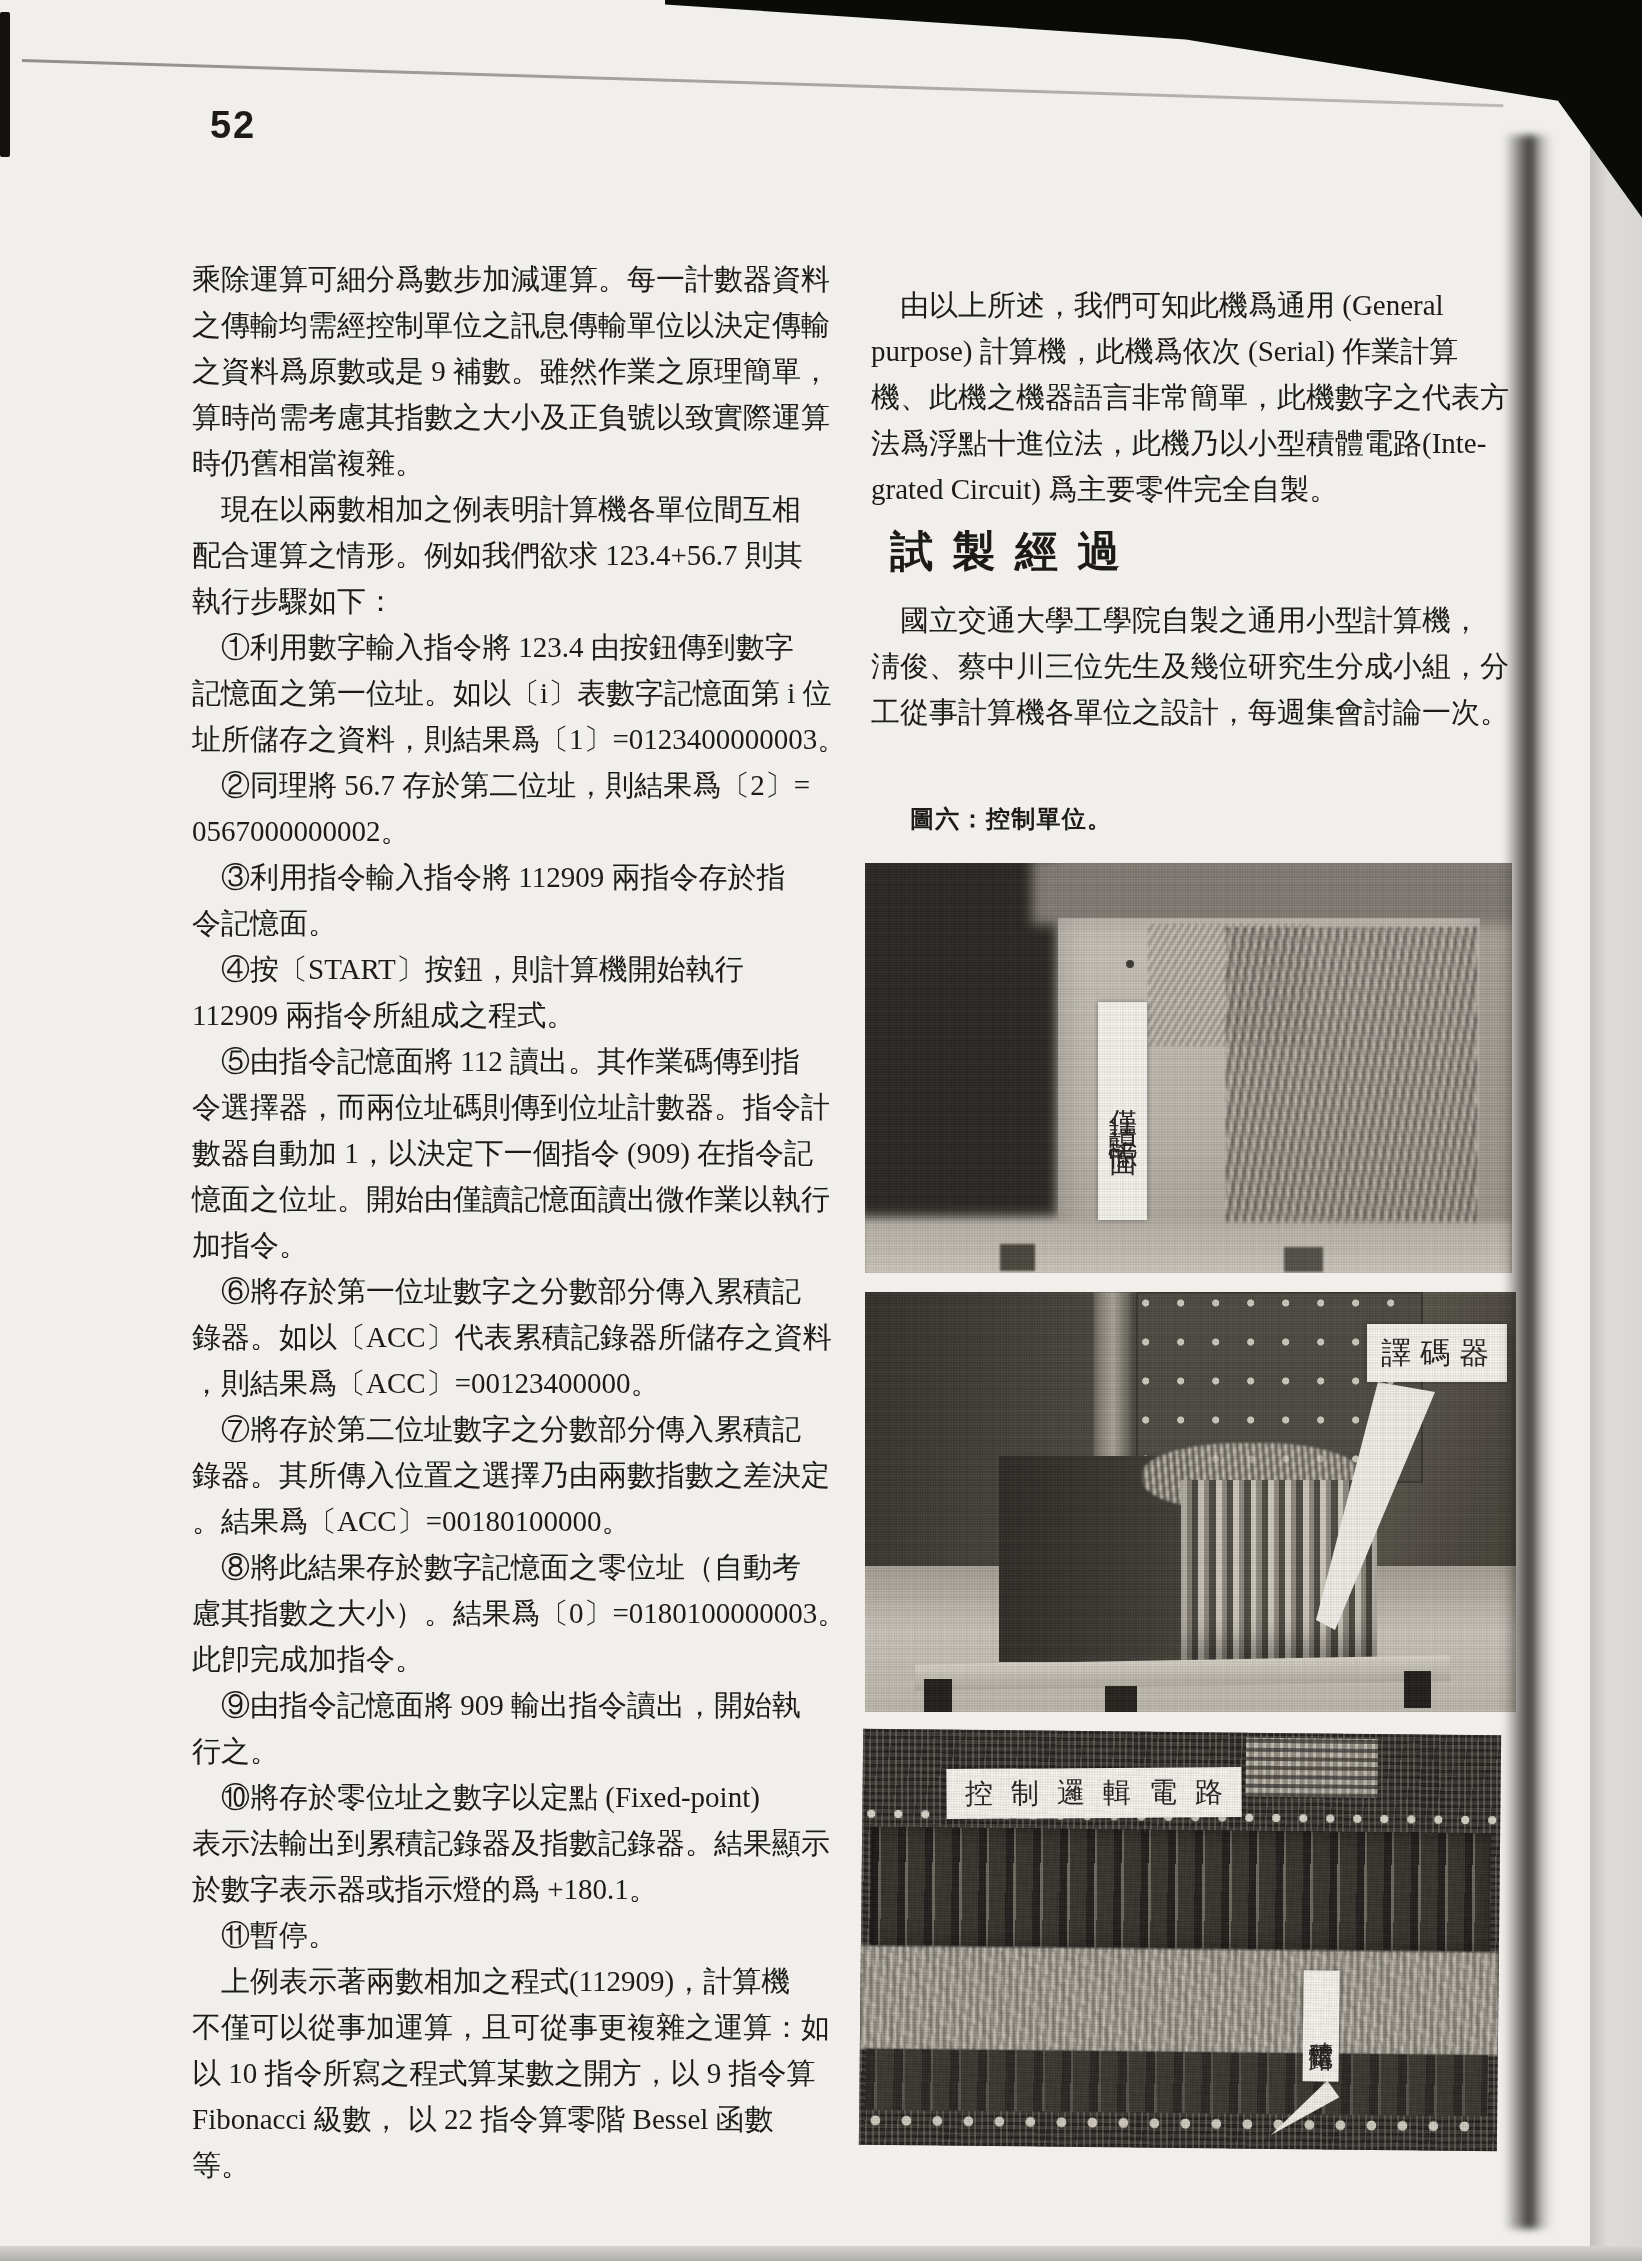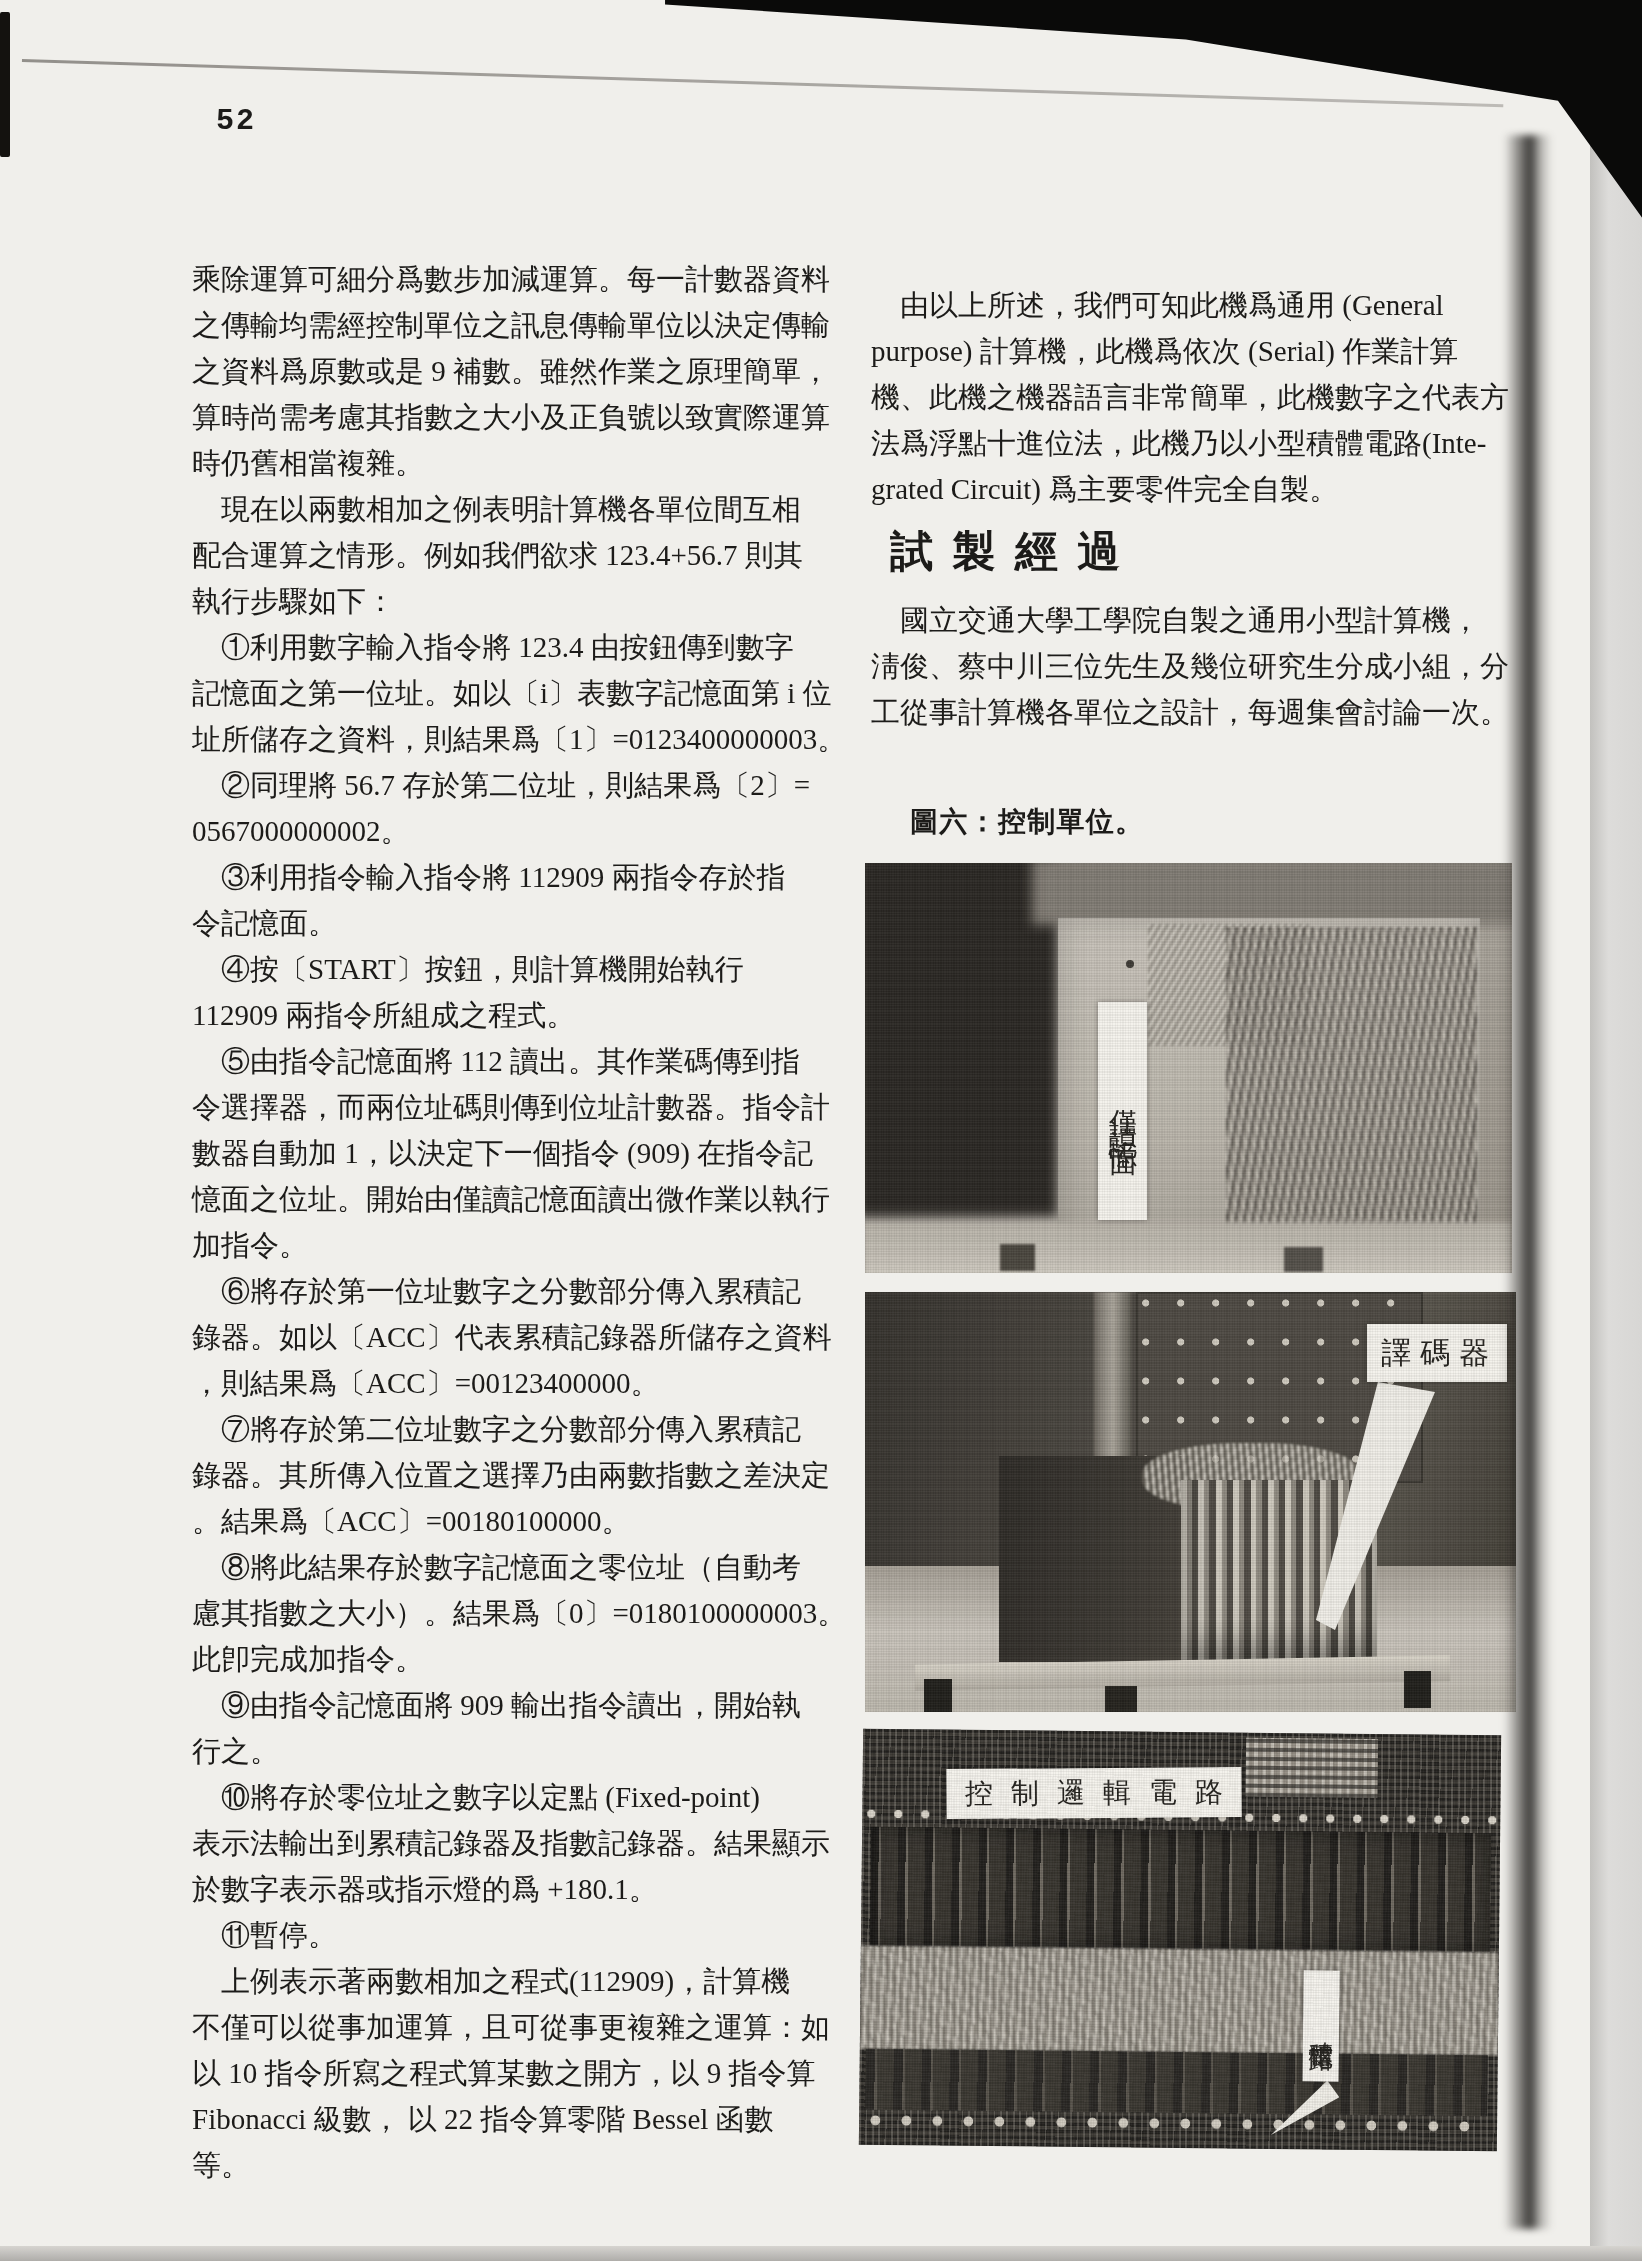--- a/index.html
+++ b/index.html
@@ -17,30 +17,30 @@
     transform:rotate(1.75deg);transform-origin:0 0;filter:blur(0.6px);z-index:8}
   .sliver{position:absolute;left:0;top:11.6px;width:9.7px;height:145px;background:#14120f;border-radius:1.9px;z-index:9}
   .gutter{position:absolute;left:1504px;top:135px;width:48px;height:2094px;z-index:7;
     background:linear-gradient(90deg,rgba(30,28,25,0) 0%,rgba(30,28,25,.6) 38%,rgba(18,17,15,.82) 55%,rgba(30,28,25,.28) 76%,rgba(30,28,25,0) 100%);
     filter:blur(3.9px)}
   .scan-strip{position:absolute;left:1590px;top:0;width:53px;height:2261px;z-index:6;
     background:linear-gradient(90deg,#c2c1be 0,#dddcda 35%,#d7d6d4 100%)}
   .bottom-strip{position:absolute;left:0;top:2246px;width:1643px;height:15.5px;z-index:6;
     background:linear-gradient(180deg,#d6d4d0,#acaaa7)}
   
-  .page-number{position:absolute;left:216px;top:104px;font-size:30px;font-weight:bold;
-    font-family:Liberation Mono, monospace;letter-spacing:1.9px}
+  .page-number{position:absolute;left:210px;top:104px;font-size:38px;font-weight:bold;
+    font-family:Liberation Sans, sans-serif;letter-spacing:1.9px}
   .col{position:absolute;width:647px}
   .tl{height:46px;line-height:46px;font-size:29px;white-space:nowrap}
   .col-left{left:192px;top:256px}
   .col-right-intro{left:871px;top:282px}
   .section-heading{position:absolute;left:871px;top:523px;width:647px;
     font-size:43px;font-weight:bold;letter-spacing:19.3px;text-indent:19.3px}
   .col-right-sec{left:871px;top:597px}
-  .figure-caption{position:absolute;left:910px;top:803px;font-size:28px;font-weight:bold;
+  .figure-caption{position:absolute;left:910px;top:803px;font-size:24px;font-weight:bold;
     font-family:"Liberation Sans","DejaVu Sans",sans-serif;letter-spacing:1.3px}
   
   figure.photo{position:absolute;margin:0;overflow:hidden;z-index:1}
   .grain{position:absolute;left:0;top:0;right:0;bottom:0;opacity:.5;pointer-events:none;
     background-image:
       repeating-linear-gradient(0deg,rgba(0,0,0,.10) 0 1.3px,rgba(255,255,255,.05) 1.3px 2.6px),
       repeating-linear-gradient(90deg,rgba(0,0,0,.08) 0 1.3px,rgba(255,255,255,.04) 1.3px 2.6px)}
   .plabel{background:#f4f2ec;color:#24221e;box-shadow:0 0 5.2px rgba(0,0,0,.35);
     display:flex;align-items:center;justify-content:center}
   .vtext{writing-mode:vertical-rl;text-orientation:upright}

